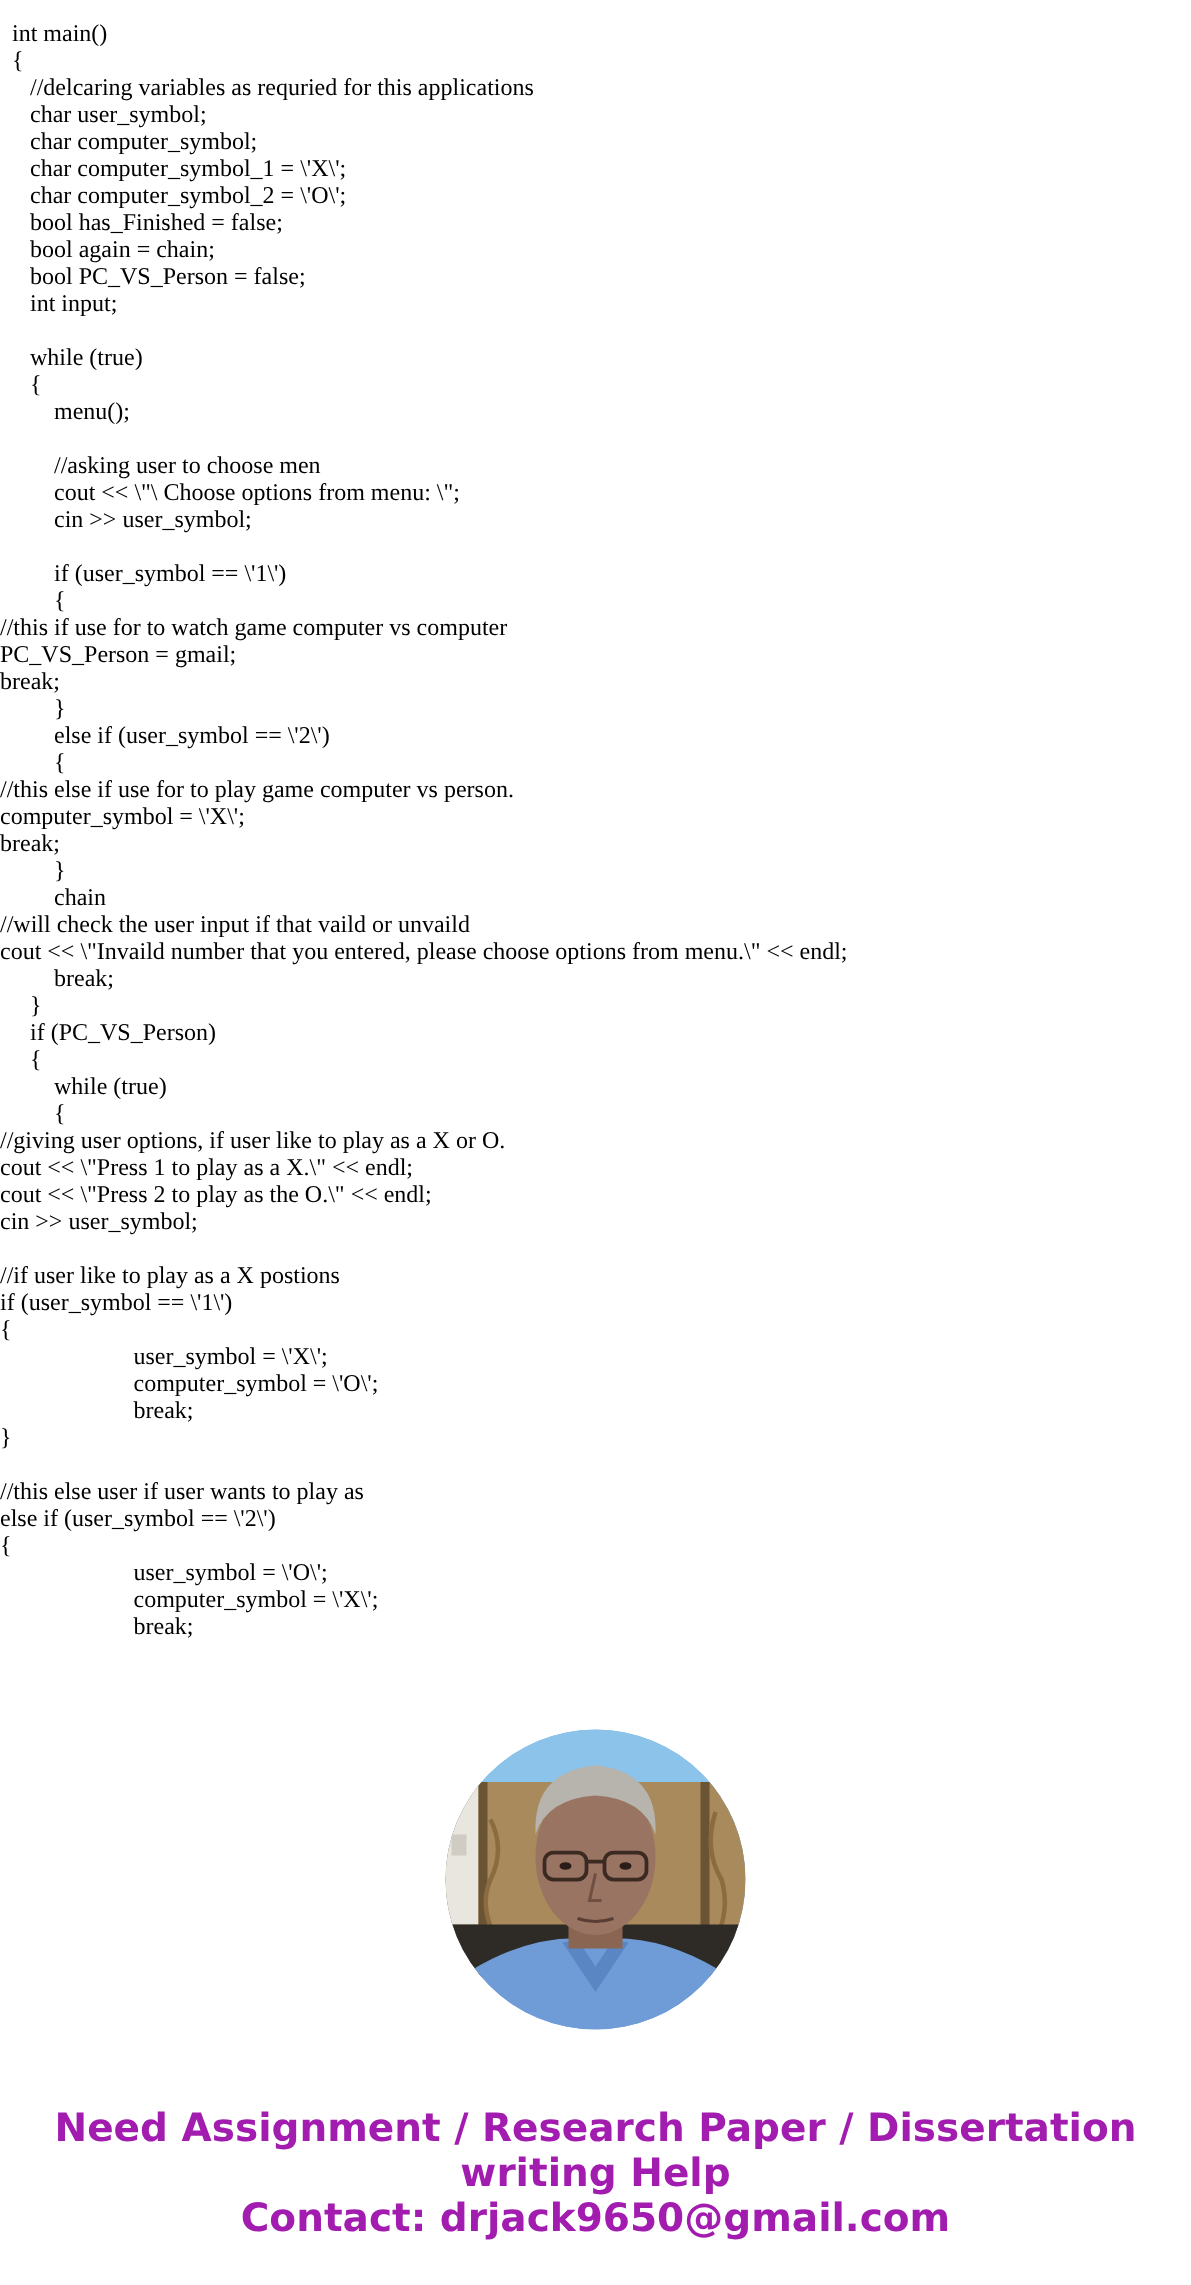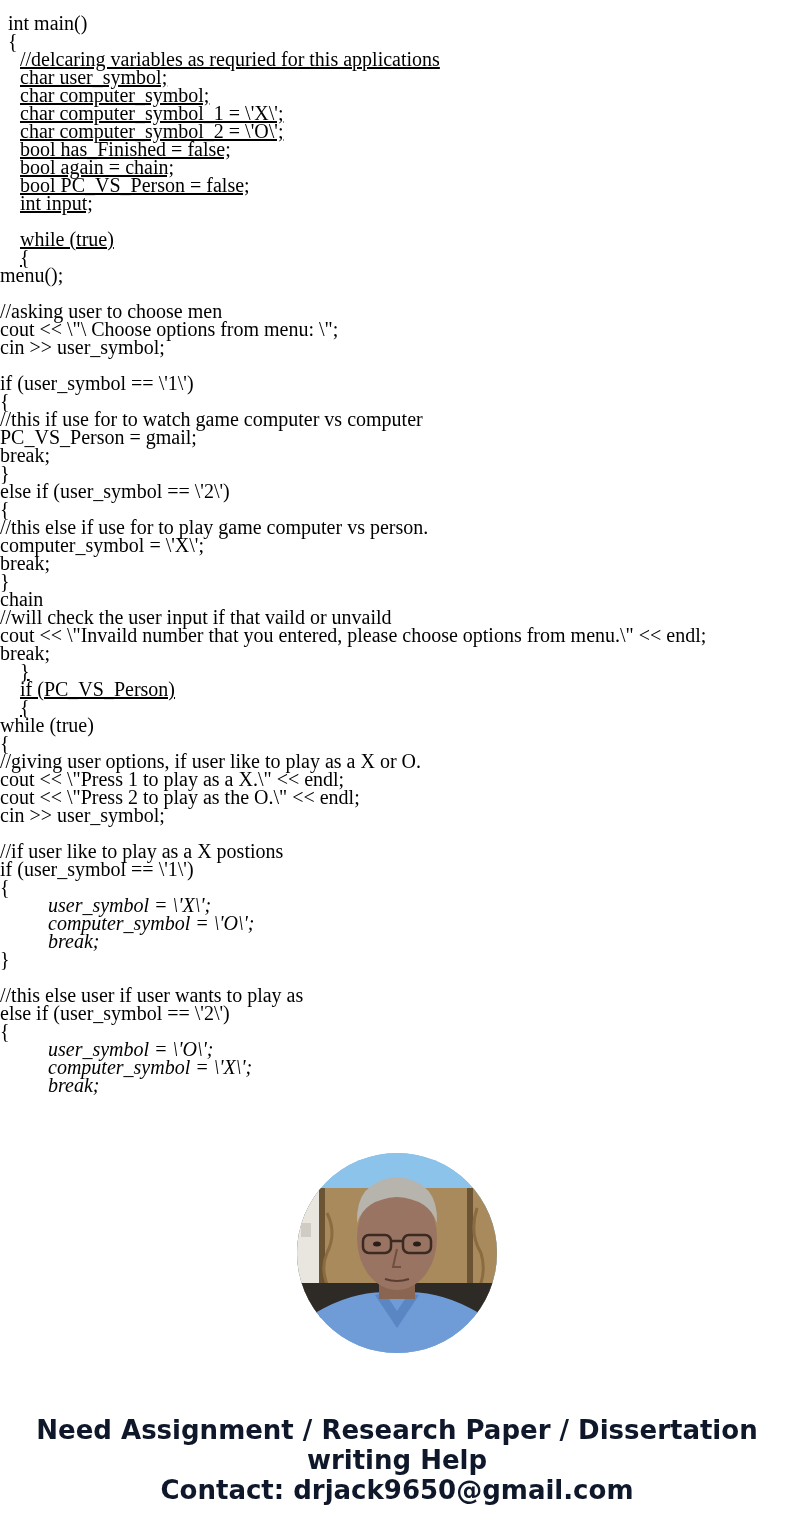--- a/index.html
+++ b/index.html
@@ -13,54 +13,53 @@
     position: relative;
     overflow: hidden;
     color: #000000;
   }
   .code {
     position: absolute;
     left: 0;
     top: 14px;
     width: 794px;
     font-family: "Liberation Serif", serif;
-    font-size: 20px;
+    font-size: 16px;
     line-height: 18px;
   }
   .line {
     height: 18px;
     white-space: pre;
   }
   .l0 { padding-left: 8px; }
-  .l1 { padding-left: 20px; text-decoration: underline; }
-  .l2 { }
+  .l1 { padding-left: 20px; }
+  .l2 { padding-left: 36px; }
   .l3 { }
-  .l4 { padding-left: 48px; font-style: italic; }
+  .l4 { padding-left: 89px; }
   .portrait {
     position: absolute;
     left: 297px;
     top: 1153px;
     width: 200px;
     height: 200px;
     border-radius: 50%;
     overflow: hidden;
     background: #7fb3e0;
   }
   .footer {
     position: absolute;
     left: 0;
     top: 1404px;
     width: 794px;
     text-align: center;
     font-family: "DejaVu Sans", sans-serif;
     font-weight: bold;
     font-size: 26px;
     line-height: 30px;
-    color: #0f172a;
-    margin-top: 11px;
+    color: #a21caf;
   }
 </style>
 </head>
 <body>
 
 <div class="code" id="code-listing">
     <div class="line l0">int main()</div>
     <div class="line l0">{</div>
     <div class="line l1">//delcaring variables as requried for this applications</div>
     <div class="line l1">char user_symbol;</div>

